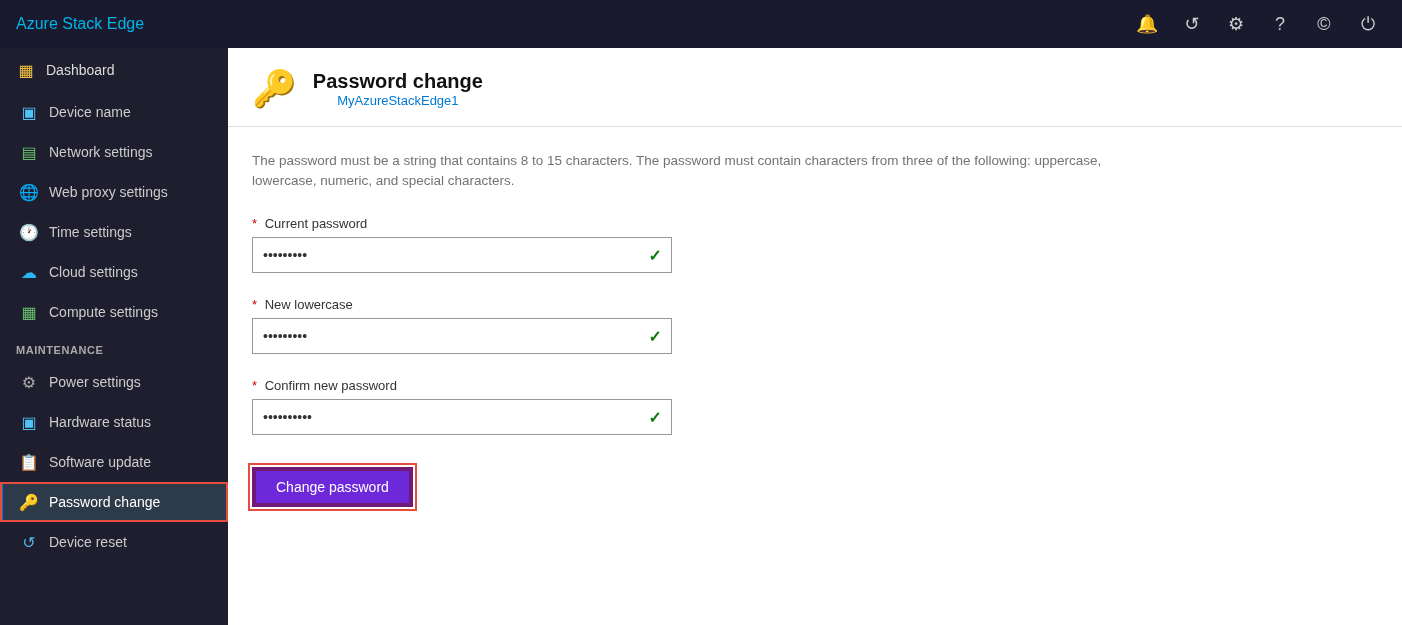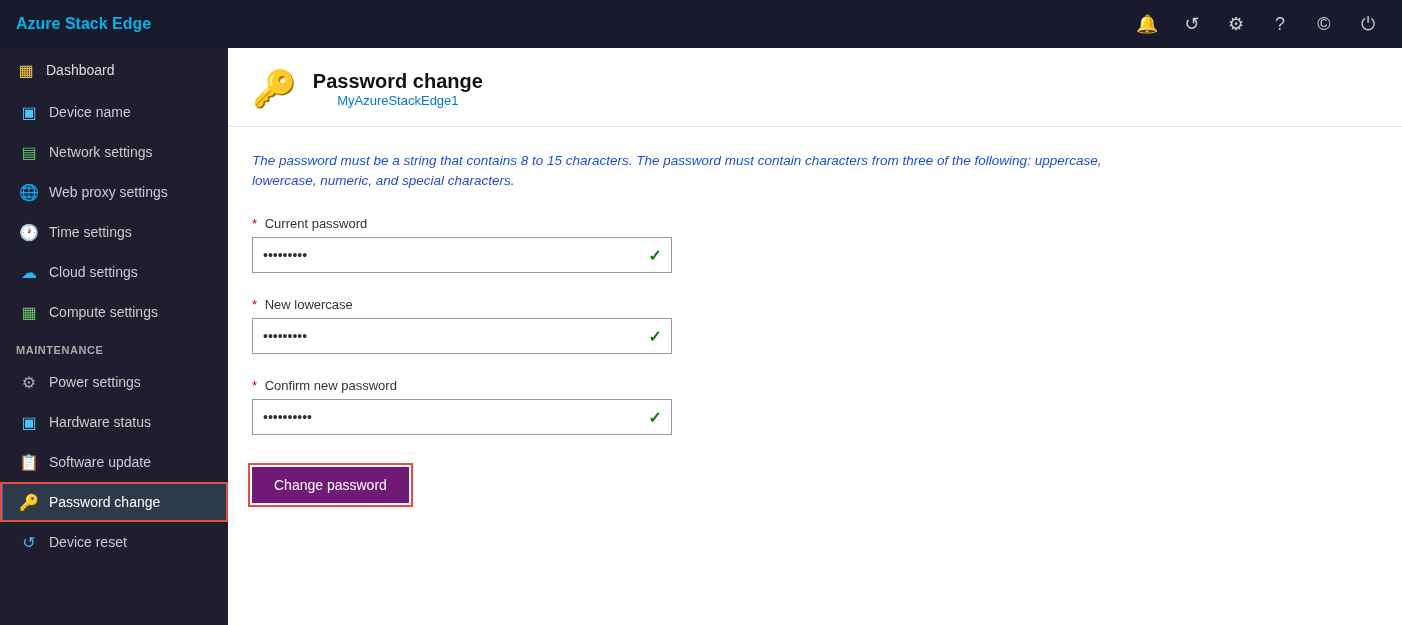--- a/index.html
+++ b/index.html
@@ -10,21 +10,21 @@
       background: #1a1a2e;
       height: 48px;
       display: flex;
       align-items: center;
       padding: 0 16px;
       flex-shrink: 0;
     }
     .top-bar-title {
       color: #00b4e8;
       font-size: 16px;
-      font-weight: 700;
+      font-weight: 400;
       flex: 1;
     }
     .top-bar-icons {
       display: flex;
       gap: 8px;
       align-items: center;
     }
     .top-bar-icon {
       color: #ccc;
       width: 36px;
@@ -140,26 +140,25 @@
       color: #0078d4;
       text-align: center;
     }
 
     
     .content-body {
       padding: 24px;
       flex: 1;
     }
     .info-text {
-      color: #1d4ed8;
+      color: #737373;
       font-size: 13.5px;
       line-height: 1.5;
       margin-bottom: 24px;
       max-width: 900px;
-      font-style: italic;
     }
 
     
     .form-group {
       margin-bottom: 24px;
     }
     .form-label {
       font-size: 13px;
       color: #0066cc;
       margin-bottom: 6px;
@@ -191,23 +190,23 @@
       right: 10px;
       top: 50%;
       transform: translateY(-50%);
       color: #0a7a0a;
       font-size: 16px;
       font-weight: bold;
     }
 
     
     .btn-change {
-      background: #701a75;
+      background: #6d28d9;
       color: #fff;
-      border: 2px solid #701a75;
+      border: 4px solid #701a75;
       padding: 8px 20px;
       font-size: 14px;
       font-weight: 500;
       cursor: pointer;
       margin-top: 8px;
       outline: 2px solid #e74c3c;
       outline-offset: 2px;
     }
 
     

